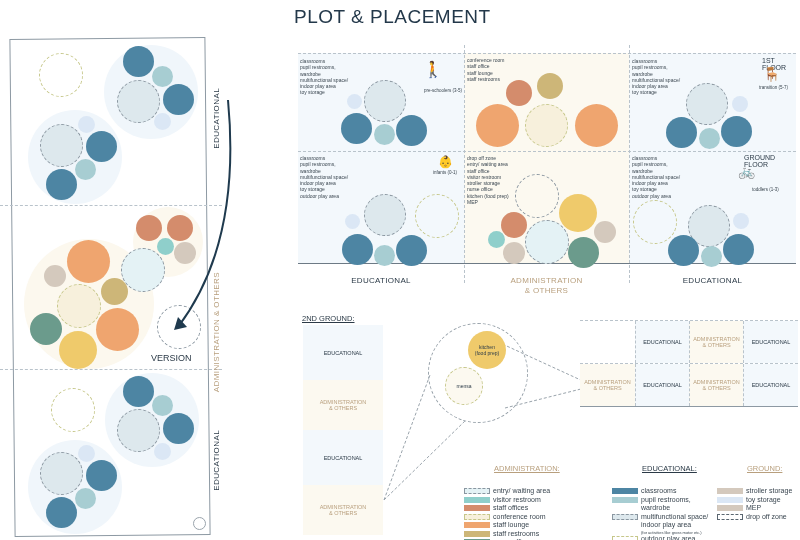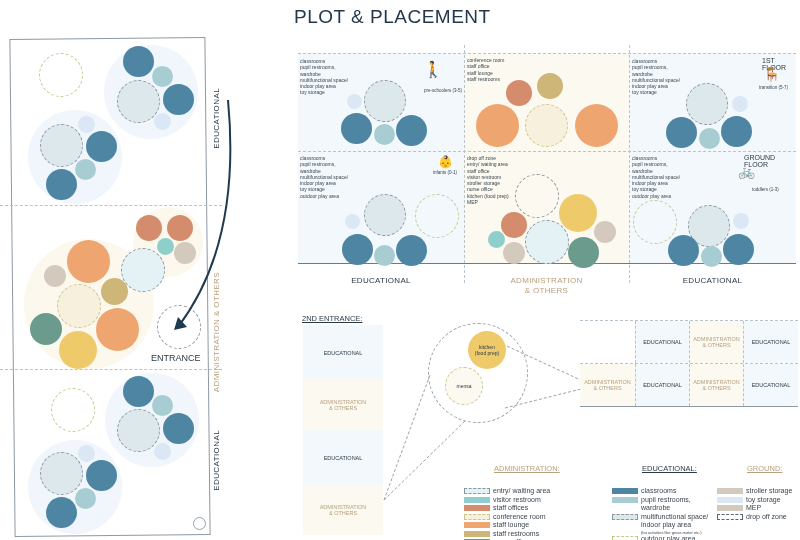--- a/index.html
+++ b/index.html
@@ -50,21 +50,21 @@
 <div class="circ" style="left:174px;top:242px;width:22px;height:22px;background:#d4c9bd"></div>
 <div class="circ" style="left:67px;top:240px;width:43px;height:43px;background:#efa56f"></div>
 <div class="circ dash" style="left:121px;top:248px;width:44px;height:44px;background:#e4f2f5"></div>
 <div class="circ" style="left:44px;top:265px;width:22px;height:22px;background:#d4c9bd"></div>
 <div class="circ" style="left:101px;top:278px;width:27px;height:27px;background:#cdb678"></div>
 <div class="circ dashy" style="left:57px;top:284px;width:44px;height:44px;background:#f7f0dc"></div>
 <div class="circ" style="left:30px;top:313px;width:32px;height:32px;background:#6b9b8c"></div>
 <div class="circ" style="left:96px;top:308px;width:43px;height:43px;background:#efa56f"></div>
 <div class="circ" style="left:59px;top:331px;width:38px;height:38px;background:#efca6b"></div>
 <div class="circ dash" style="left:157px;top:305px;width:44px;height:44px"></div>
-<div class="abs" style="left:151px;top:353px;font-size:9px;color:#2b3a47">ENTRANCE</div>
+<div class="abs" style="left:151px;top:353px;font-size:9px;color:#2b3a47">VERSION</div>
 <div class="abs v" style="left:212px;top:272px;color:#b89f7d;width:22px;white-space:pre-line">ADMINISTRATION &amp; OTHERS</div>
 
 <svg class="abs" style="left:170px;top:95px" width="70" height="240" viewBox="0 0 70 240">
   <path d="M58 5 C 66 90, 55 170, 8 232" fill="none" stroke="#1f3a4e" stroke-width="2"></path>
   <path d="M4 235 L 8 222 L 17 232 Z" fill="#1f3a4e"></path>
 </svg>
 
 <div class="circ" style="left:105px;top:373px;width:94px;height:94px;background:#f0f6fb"></div>
 <div class="circ" style="left:28px;top:440px;width:94px;height:94px;background:#f0f6fb"></div>
 <div class="circ dashy" style="left:51px;top:388px;width:44px;height:44px"></div>
@@ -179,21 +179,21 @@
 <div class="circ" style="left:733px;top:213px;width:16px;height:16px;background:#dbe7f5"></div>
 <div class="circ" style="left:668px;top:235px;width:31px;height:31px;background:#4d85a3"></div>
 <div class="circ" style="left:701px;top:246px;width:21px;height:21px;background:#a7cdd2"></div>
 <div class="circ" style="left:723px;top:234px;width:31px;height:31px;background:#4d85a3"></div>
 
 <div class="abs lbl" style="left:298px;top:276px;width:166px">EDUCATIONAL</div>
 <div class="abs lbl adm" style="left:464px;top:276px;width:165px;white-space:pre-line;line-height:10px">ADMINISTRATION
 &amp; OTHERS</div>
 <div class="abs lbl" style="left:629px;top:276px;width:167px">EDUCATIONAL</div>
 
-<div class="abs" style="left:302px;top:314px;font-size:7.5px;text-decoration:underline">2ND ENTRANCE:</div>
+<div class="abs" style="left:302px;top:314px;font-size:7.5px;text-decoration:underline">2ND GROUND:</div>
 <div class="abs vb" style="left:303px;top:325px;width:80px;height:55px;background:#f3f8fc">EDUCATIONAL</div>
 <div class="abs vb" style="left:303px;top:380px;width:80px;height:50px;background:#fcf9f0;color:#b89f7d;white-space:pre-line">ADMINISTRATION
 &amp; OTHERS</div>
 <div class="abs vb" style="left:303px;top:430px;width:80px;height:55px;background:#f3f8fc">EDUCATIONAL</div>
 <div class="abs vb" style="left:303px;top:485px;width:80px;height:50px;background:#fcf9f0;color:#b89f7d;white-space:pre-line">ADMINISTRATION
 &amp; OTHERS</div>
 
 <svg class="abs" style="left:370px;top:320px" width="230" height="200" viewBox="0 0 230 200">
   <path d="M14 180 L 60 55" stroke="#9aa4ac" stroke-dasharray="3 2" fill="none"></path>
   <path d="M14 180 L 96 100" stroke="#9aa4ac" stroke-dasharray="3 2" fill="none"></path>

